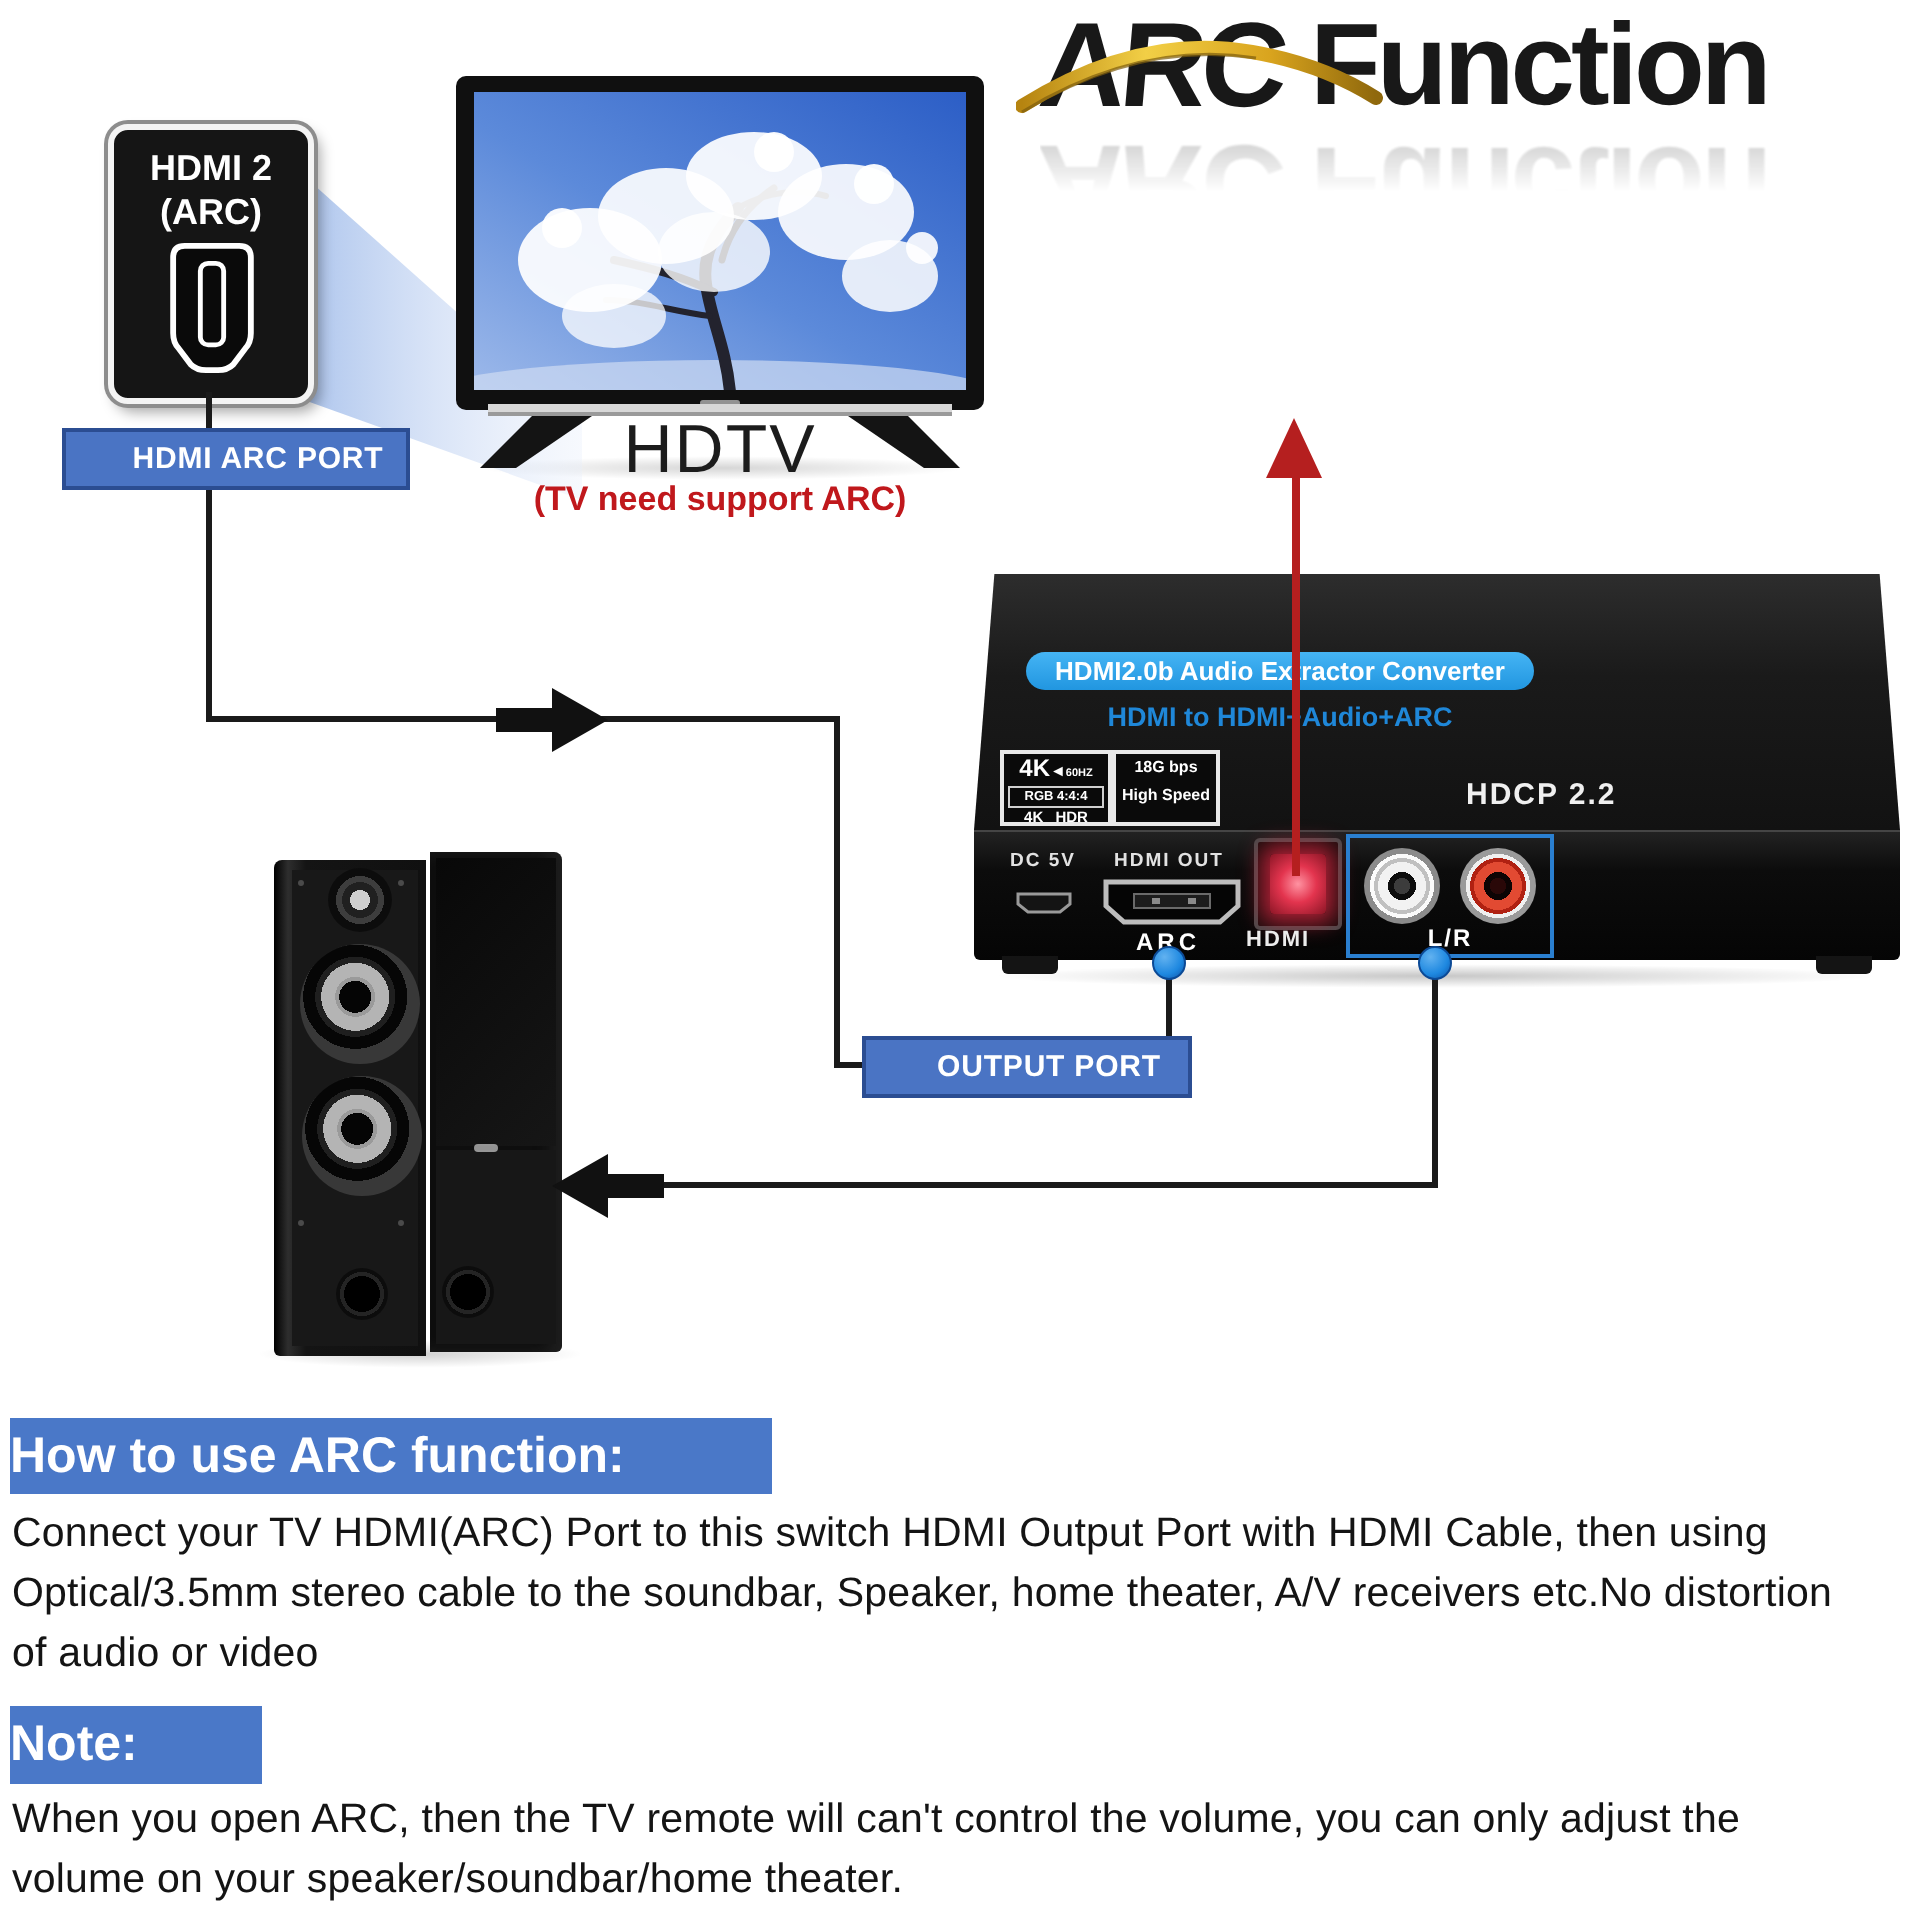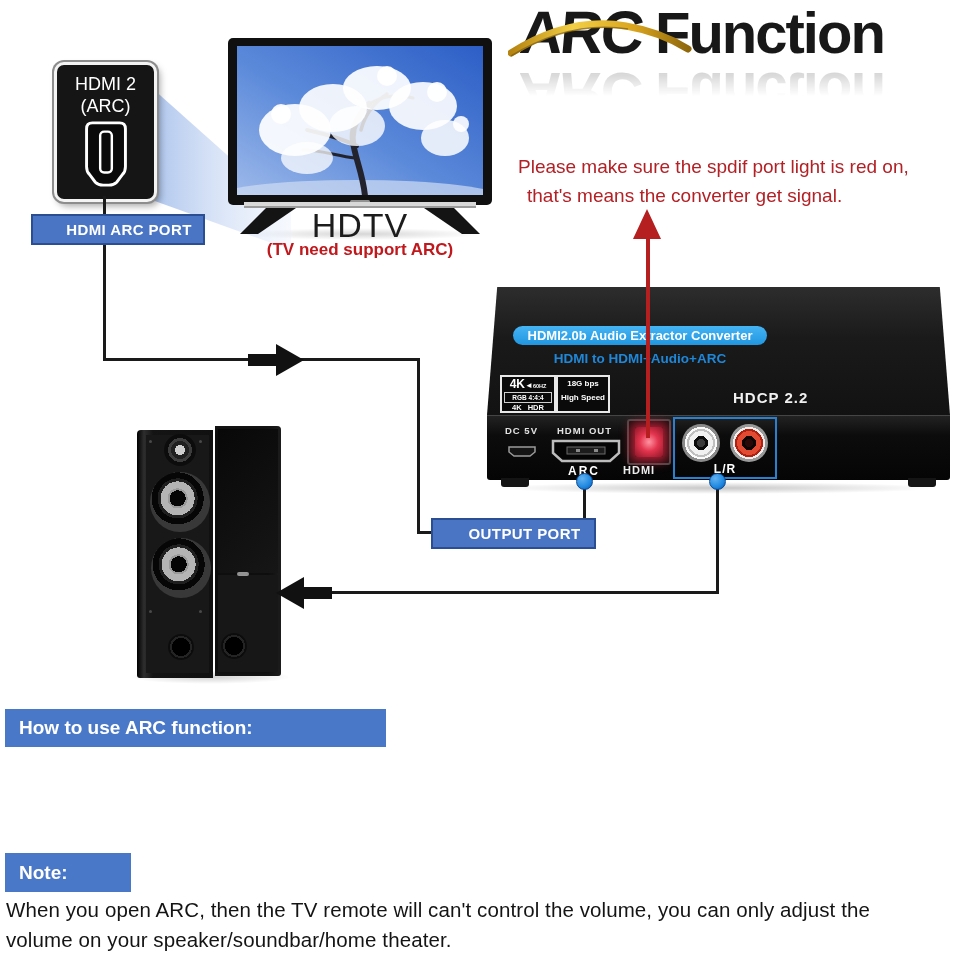--- a/index.html
+++ b/index.html
@@ -16,21 +16,21 @@
   .arc-swoosh{position:absolute;left:-12px;top:0px;width:184px;height:62px;}
   .fn-text{font-size:58px;font-weight:700;color:#181818;letter-spacing:-2px;line-height:60px;}
   .reflect{top:62px;transform:scaleY(-1);opacity:.30;filter:blur(.5px);
            -webkit-mask-image:linear-gradient(to bottom,transparent 45%,rgba(0,0,0,.85) 100%);
            mask-image:linear-gradient(to bottom,transparent 45%,rgba(0,0,0,.85) 100%);}
 
   
   .hdmi-card{left:54px;top:62px;width:97px;height:134px;background:#151515;border:3px solid #f4f4f4;
              border-radius:10px;box-shadow:0 0 0 2px #8d8d8d,3px 4px 7px rgba(0,0,0,.35);
              text-align:center;z-index:3;}
-  .hdmi-card .t{color:#fff;font-weight:400;font-size:18px;line-height:22px;}
+  .hdmi-card .t{color:#fff;font-weight:700;font-size:18px;line-height:22px;}
   .hdmi-card .t1{margin-top:8px;}
   .hdmi-card svg{margin-top:3px;}
 
   .beam{left:151px;top:80px;width:142px;height:172px;z-index:1;}
 
   
   .tv{left:228px;top:38px;width:264px;height:167px;background:#101010;border-radius:5px;z-index:2;}
   .tv-screen{position:absolute;left:9px;top:8px;right:9px;bottom:10px;overflow:hidden;background:#3a6cd0;}
   .tv-logo{position:absolute;left:50%;bottom:2px;width:20px;height:3px;margin-left:-10px;
            background:rgba(255,255,255,.55);border-radius:2px;}
@@ -146,22 +146,22 @@
           #1f1f1f 17px 20px,#060606 20px 26px,#383838 26px 30px);}
   .wf1{left:13px;top:42px;} .wf2{left:14px;top:108px;}
   .screw{position:absolute;width:3px;height:3px;border-radius:50%;background:#4a4a4a;}
   .bass-port{position:absolute;width:26px;height:26px;border-radius:50%;
              background:radial-gradient(circle,#000 0 9px,#242424 9px 11px,#0c0c0c 11px 13px);}
   .bp-l{left:31px;top:210px;} .bp-r{left:84px;top:209px;}
   .spk-shadow{left:128px;top:670px;width:164px;height:14px;border-radius:50%;z-index:1;
               background:radial-gradient(ellipse,rgba(0,0,0,.18),rgba(0,0,0,0) 70%);}
 
   
-  .barhead{background:var(--section-bar-blue,#4a78c8);color:#fff;font-weight:700;font-size:19px;
-           display:flex;align-items:center;padding-left:14px;box-sizing:border-box;}
+  .barhead{background:var(--section-bar-blue,#4a78c8);color:#fff;font-weight:700;font-size:25px;
+           display:flex;align-items:center;box-sizing:border-box;}
   .bar1{left:5px;top:709px;width:381px;height:38px;}
   .bar2{left:5px;top:853px;width:126px;height:39px;}
   .para{font-size:20.5px;line-height:30px;color:#141414;letter-spacing:.1px;}
   .para1{left:6px;top:752px;width:948px;}
   .para2{left:6px;top:895px;width:948px;}
 </style>
 </head>
 <body>
 
 <div class="canvas">
@@ -251,24 +251,20 @@
   </div>
   <svg class="abs tv-stand" viewBox="0 0 264 40">
     <rect x="16" y="4" width="232" height="5" fill="#d8d8d8"></rect>
     <rect x="16" y="8" width="232" height="2" fill="#9a9a9a"></rect>
     <polygon points="38,10 68,10 30,36 12,36" fill="#141414"></polygon>
     <polygon points="196,10 226,10 252,36 234,36" fill="#141414"></polygon>
   </svg>
   <div class="abs hdtv-note">(TV need support ARC)</div>
   <div class="abs hdtv-name">HDTV</div>
 
-  <div class="abs warning">
-    <div class="l1">Please make sure the spdif port light is red on,</div>
-    <div class="l2">that's means the converter get signal.</div>
-  </div>
 
   <div class="abs kline lineA"></div>
   <div class="abs kline lineB"></div>
   <div class="abs kline lineC"></div>
   <div class="abs kline lineD"></div>
   <div class="abs kline lineE"></div>
   <div class="abs kline lineF"></div>
   <div class="abs kline lineG"></div>
   <svg class="abs arrowR" width="56" height="32">
     <polygon points="0,10 28,10 28,0 56,16 28,32 28,22 0,22" fill="#111"></polygon>
@@ -348,19 +344,24 @@
       <div class="screw" style="left:12px;top:10px;"></div>
       <div class="screw" style="left:62px;top:10px;"></div>
       <div class="screw" style="left:12px;top:180px;"></div>
       <div class="screw" style="left:62px;top:180px;"></div>
     </div>
     <div class="bass-port bp-l"></div>
     <div class="bass-port bp-r"></div>
   </div>
 
   <div class="abs barhead bar1">How to use ARC function:</div>
+  <div class="abs para para1">
+    <div>Connect your TV HDMI(ARC) Port to this switch HDMI Output Port with HDMI Cable, then using</div>
+    <div>Optical/3.5mm stereo cable to the soundbar, Speaker, home theater, A/V receivers etc.No distortion</div>
+    <div>of audio or video</div>
+  </div>
   <div class="abs barhead bar2">Note:</div>
   <div class="abs para para2">
     <div>When you open ARC, then the TV remote will can't control the volume, you can only adjust the</div>
     <div>volume on your speaker/soundbar/home theater.</div>
   </div>
 
 </div>
 
 </body></html>

